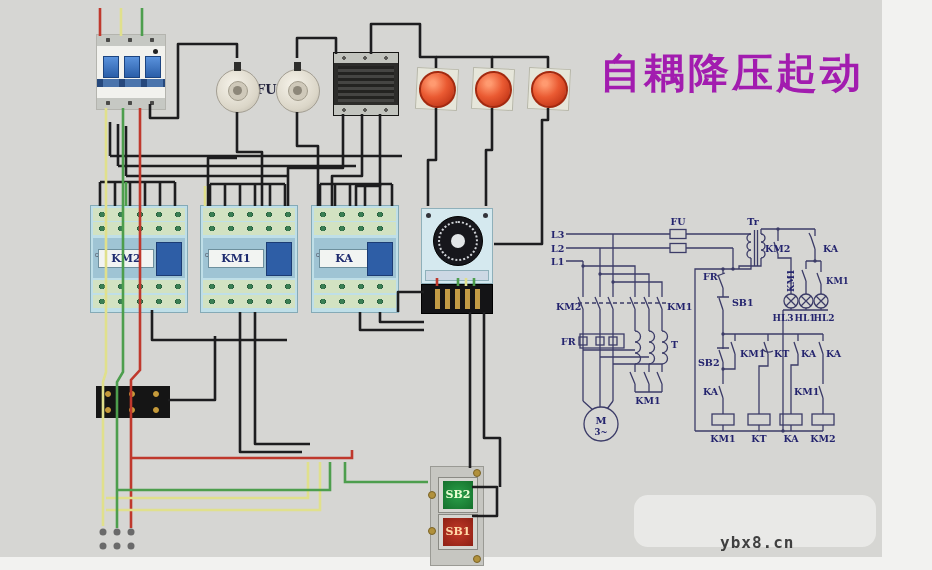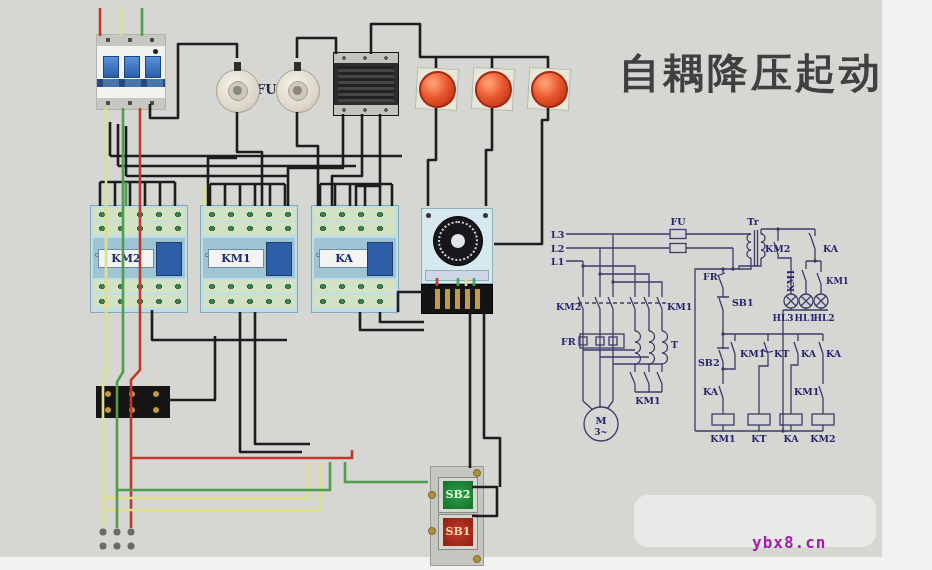--- a/index.html
+++ b/index.html
@@ -1,26 +1,26 @@
 <!DOCTYPE html>
 <html><head>
 <meta charset="utf-8">
 <style>
   html,body{margin:0;padding:0;background:#fff}
   .stage{position:relative;width:932px;height:570px;background:#d6d6d3;overflow:hidden;
          font-family:"Liberation Sans",sans-serif}
   .margin-right{position:absolute;right:0;top:0;width:50px;height:570px;background:#f2f2f0}
   .margin-bottom{position:absolute;left:0;top:557px;width:932px;height:13px;background:#f2f2f0}
   .layer{position:absolute;left:0;top:0;pointer-events:none}
-  .title{position:absolute;left:619px;top:46px;font:bold 41px "DejaVu Sans",sans-serif;
-         color:#404040;letter-spacing:3px;white-space:nowrap;z-index:6}
+  .title{position:absolute;left:600px;top:46px;font:bold 41px "DejaVu Sans",sans-serif;
+         color:#a21caf;letter-spacing:3px;white-space:nowrap;z-index:6}
   .wm-patch{position:absolute;left:634px;top:495px;width:242px;height:52px;
             background:rgba(249,249,247,.55);border-radius:14px;z-index:5}
-  .watermark{position:absolute;left:752px;top:533px;font:bold 16px "DejaVu Sans Mono",monospace;
-             color:#a21caf;letter-spacing:1px;z-index:6}
+  .watermark{position:absolute;left:720px;top:533px;font:bold 16px "DejaVu Sans Mono",monospace;
+             color:#404040;letter-spacing:1px;z-index:6}
   
   .cmp{position:absolute;z-index:1}
   .breaker{left:96px;top:34px;width:68px;height:74px;background:#f2f2ee;border:1px solid #b4b4ae}
   .bk-strip{position:absolute;left:0;width:100%;height:11px;background:#c6c8c3;
             background-image:radial-gradient(circle 3px at 11px 5px,#4a4a48 70%,transparent 75%);
             background-size:22px 11px;background-repeat:repeat-x}
   .bk-top{top:0}.bk-bot{bottom:0}
   .bk-toggle{position:absolute;top:21px;width:14px;height:20px;
              background:linear-gradient(#5a92dc,#2a5ea8);border:1px solid #1c4480}
   .bk-band{position:absolute;left:0;top:44px;width:100%;height:8px;background:#26487c;

